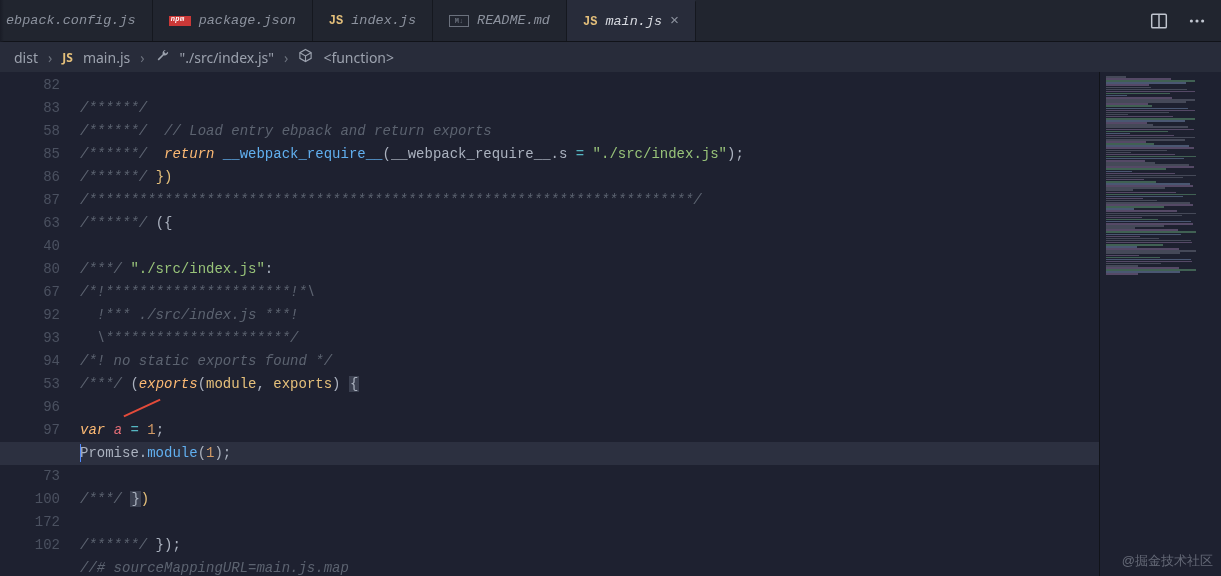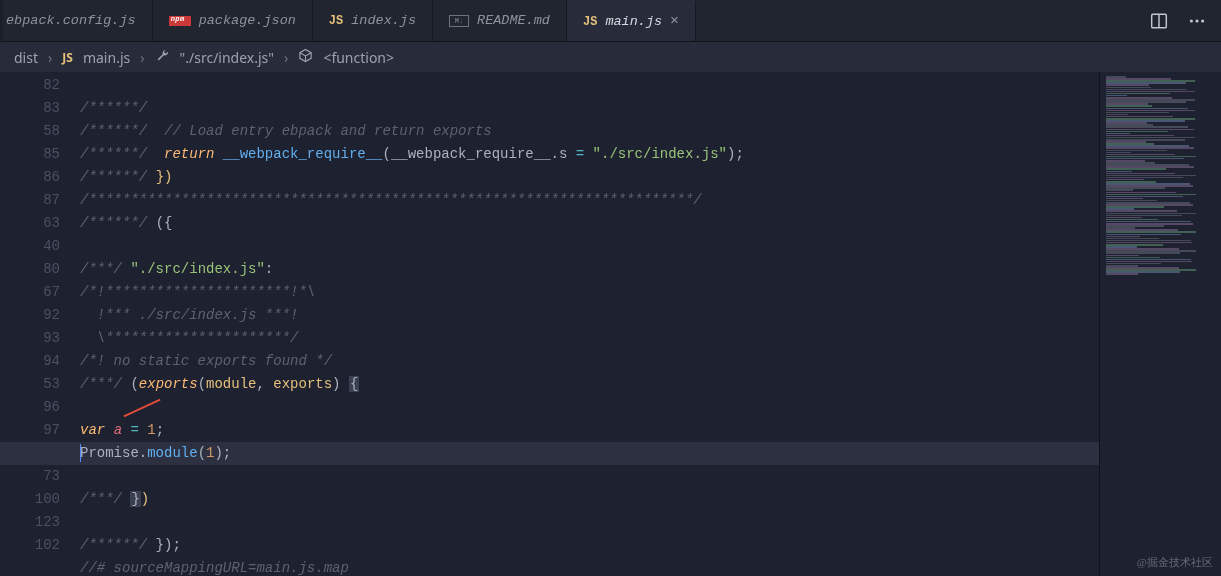--- a/index.html
+++ b/index.html
@@ -107,22 +107,22 @@
   }
   
   .slash {
     position:absolute; width:40px; height:2px; background:#e34b3a;
     transform:rotate(-25deg);
     left:42px; top:calc(2px + 23px*14 + 11px);
     pointer-events:none;
   }
   
   .watermark {
-    position:absolute; right:8px; bottom:6px; font-size:11px;
-    font-family:Liberation Serif, serif; color:#9ca2ae; opacity:.55;
+    position:absolute; right:8px; bottom:6px; font-size:13px;
+    font-family:Liberation Sans, sans-serif; color:#9ca2ae; opacity:.55;
   }
   .left-fade {
     position:absolute; left:0; top:0; width:4px; height:42px;
     background:linear-gradient(90deg,#191c26,transparent);
   }
 </style>
 </head>
 <body>
 
 <div class="tabs">
@@ -243,21 +243,21 @@
       <div class="ln current">
         <span class="num">98</span>
       </div>
       <div class="ln">
         <span class="num">73</span>
       </div>
       <div class="ln">
         <span class="num">100</span>
       </div>
       <div class="ln">
-        <span class="num">123</span>
+        <span class="num">172</span>
       </div>
       <div class="ln">
         <span class="num">102</span>
       </div>
     </div>
 
   <div class="code">
 <span class="c">/******/</span>
 <span class="c">/******/</span>  <span class="c">// Load entry ebpack and return exports</span>
 <span class="c">/******/</span>  <span class="kw">return</span> <span class="fn">__webpack_require__</span><span class="br">(</span><span class="br">__webpack_require__</span><span class="br">.s </span><span class="op">=</span><span class="s"> "./src/index.js"</span><span class="br">);</span>

